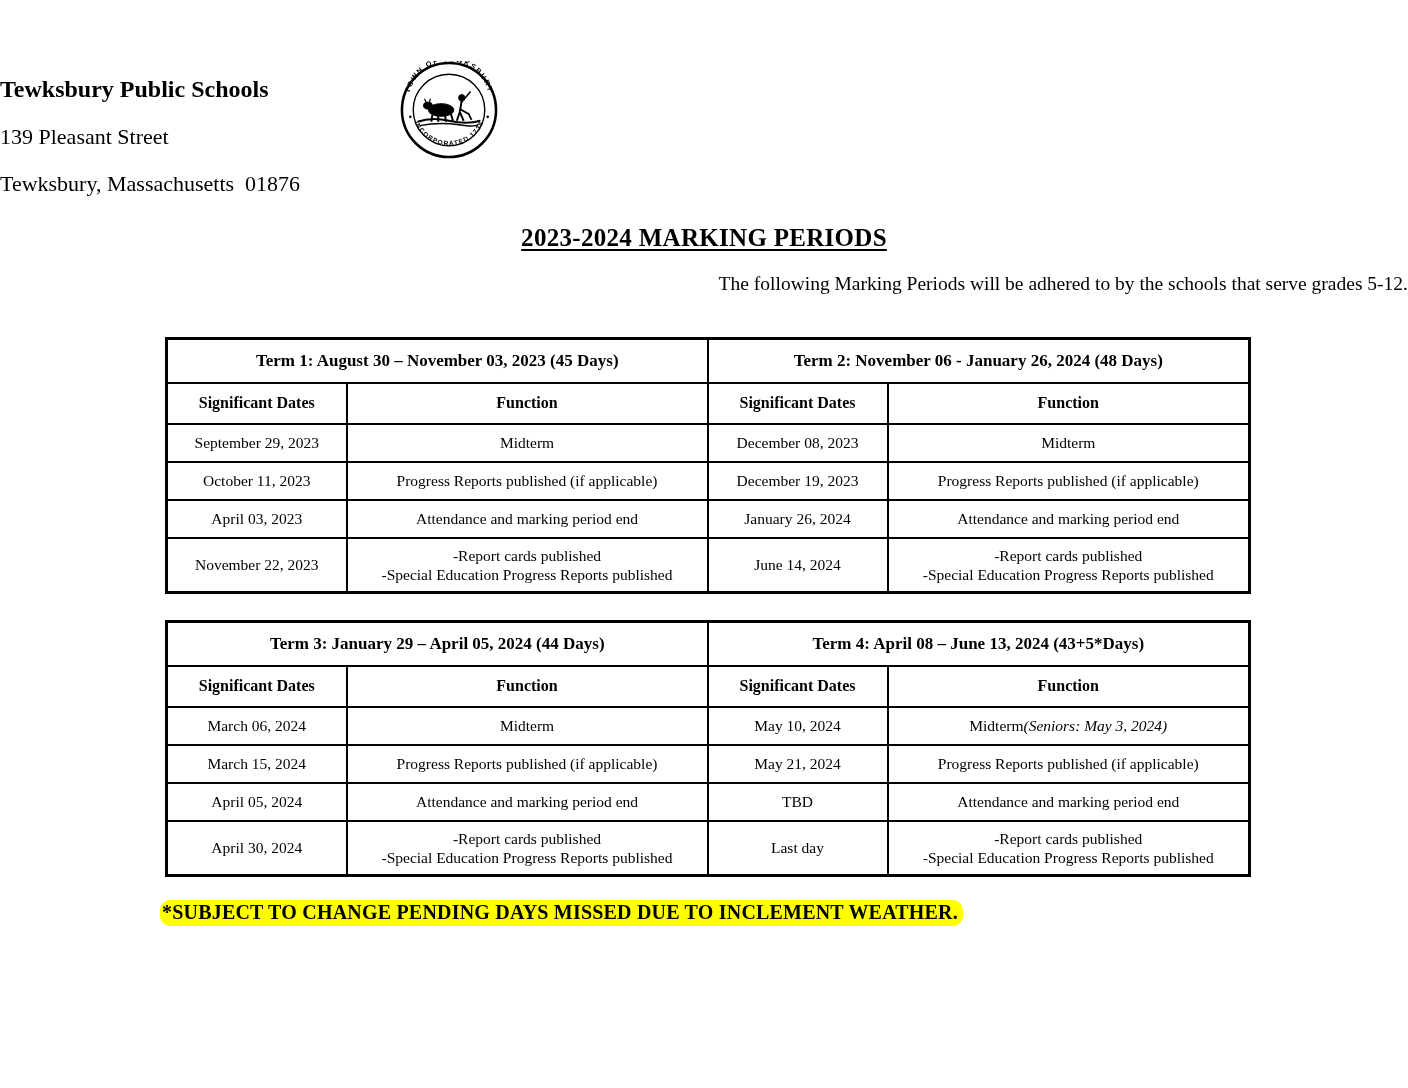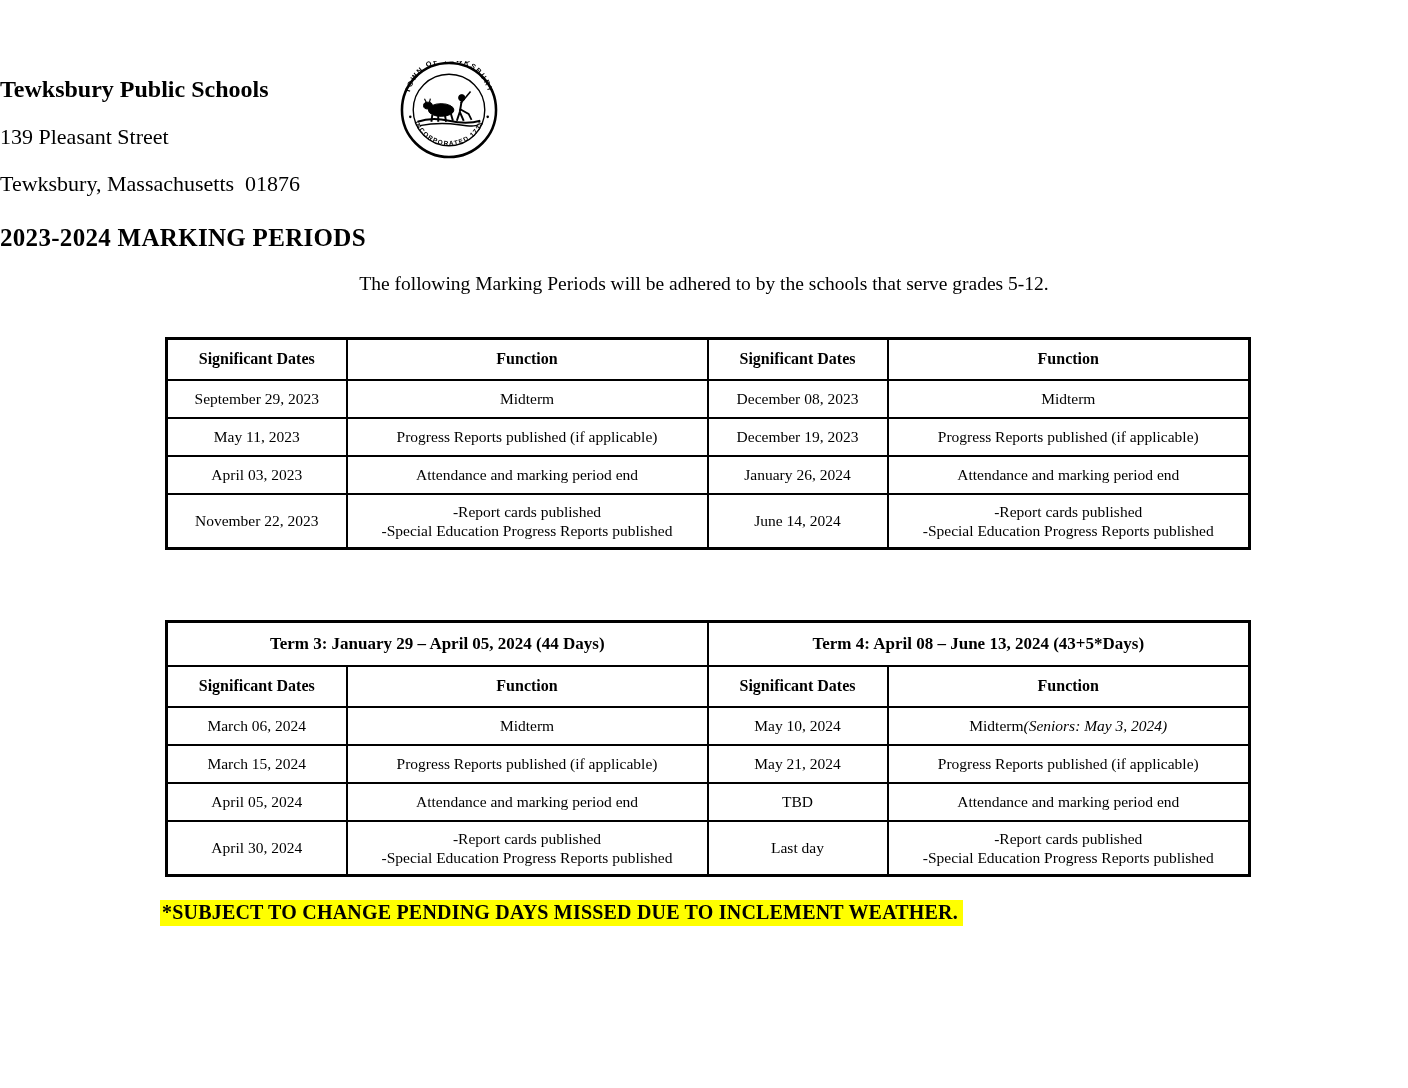--- a/index.html
+++ b/index.html
@@ -15,25 +15,25 @@
 
   
   .seal { position:absolute; left:398px; top:61px; width:102px; height:98px; }
   .header-text { position:absolute; left:0; top:74px; width:100%; }
   .school-name { font-size:24px; font-weight:bold; line-height:31px; }
   .address-line { font-size:22px; line-height:31px;margin-top:16px; }
 
   
   .doc-title {
     position:absolute; top:224px; left:0; width:100%;
-    font-size:25px; font-weight:bold;
-    text-decoration-thickness:2px; text-underline-offset:3px;
+    text-align:center; font-size:25px; font-weight:bold;
+    text-decoration:underline; text-decoration-thickness:2px; text-underline-offset:3px;
     letter-spacing:0.3px;
   }
-  .intro { position:absolute; top:273px; left:0; width:100%; text-align:center; font-size:19.5px; }
+  .intro { position:absolute; top:273px; left:0; width:100%; text-align:right; font-size:19.5px; }
 
   
   table.mp {
     position:absolute; left:165px; width:1083px;
     border-collapse:collapse; table-layout:fixed;
     border:3px solid #000;
   }
   #table-top { top:337px; }
   #table-bottom { top:620px; }
   table.mp td {
@@ -47,20 +47,21 @@
   tr.data-row-tall td { height:55px; line-height:19px; }
   .note-italic { font-style:italic; }
 
   
   .footer-note {
     position:absolute; left:160px; top:900px;
     display:inline-block;
     background:var(--highlight,#ffff00);
     font-weight:bold; font-size:20px; letter-spacing:0.2px;
     padding:1px 5px 2px 2px;
+    border-radius:10px;
   }
 </style>
 </head>
 <body>
 
 <div class="page">
 
   <svg class="seal" viewBox="0 0 100 100" aria-hidden="true">
     <circle cx="50" cy="50" r="48" fill="#ffffff" stroke="#000000" stroke-width="2.6"></circle>
     <circle cx="50" cy="50" r="36.5" fill="#ffffff" stroke="#000000" stroke-width="1.4"></circle>
@@ -105,34 +106,38 @@
   <div class="intro">The following Marking Periods will be adhered to by the schools that serve grades 5-12.</div>
 
   <table class="mp" id="table-top">
     <colgroup>
         <col style="width:180px">
         <col style="width:361px">
         <col style="width:180px">
         <col style="width:362px">
       </colgroup>
     <tbody>
+      <tr class="term-row">
+        <td colspan="2">Term 1: August 30 – November 03, 2023 (45 Days)</td>
+        <td colspan="2">Term 2: November 06 - January 26, 2024 (48 Days)</td>
+      </tr>
       <tr class="head-row">
         <td>Significant Dates</td>
         <td>Function</td>
         <td>Significant Dates</td>
         <td>Function</td>
       </tr>
       <tr class="data-row">
         <td>September 29, 2023</td>
         <td>Midterm</td>
         <td>December 08, 2023</td>
         <td>Midterm</td>
       </tr>
       <tr class="data-row">
-        <td>May 11, 2023</td>
+        <td>October 11, 2023</td>
         <td>Progress Reports published (if applicable)</td>
         <td>December 19, 2023</td>
         <td>Progress Reports published (if applicable)</td>
       </tr>
       <tr class="data-row">
         <td>April 03, 2023</td>
         <td>Attendance and marking period end</td>
         <td>January 26, 2024</td>
         <td>Attendance and marking period end</td>
       </tr>

